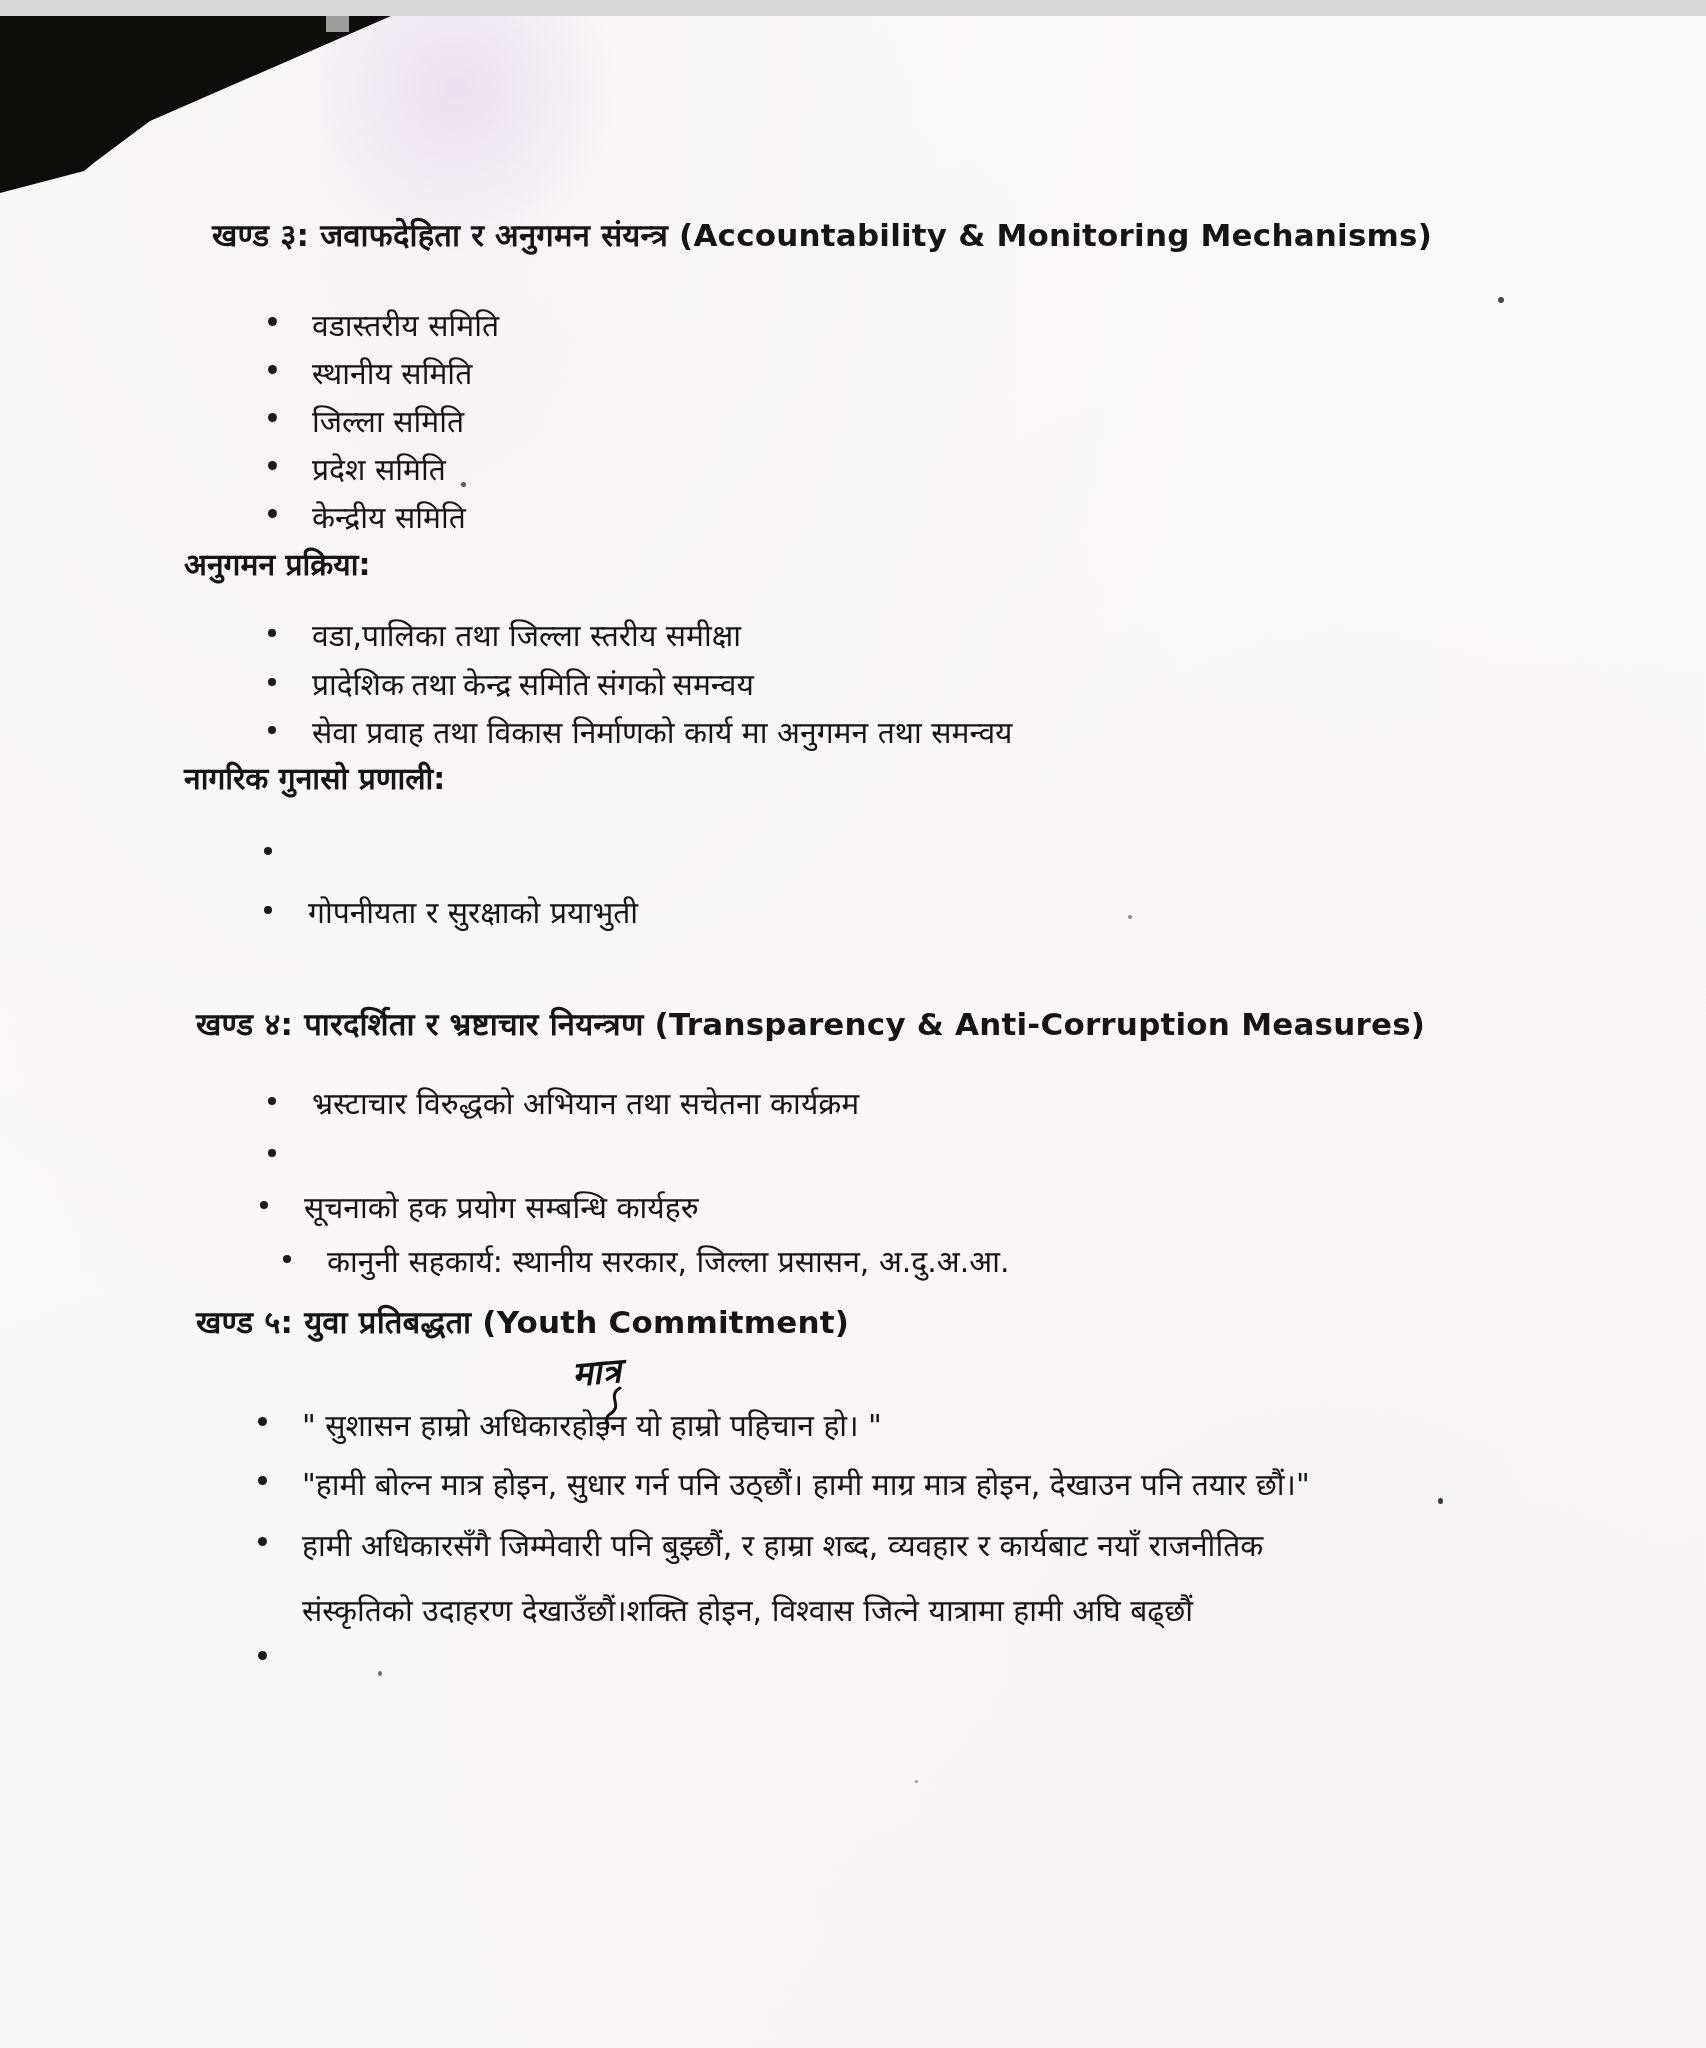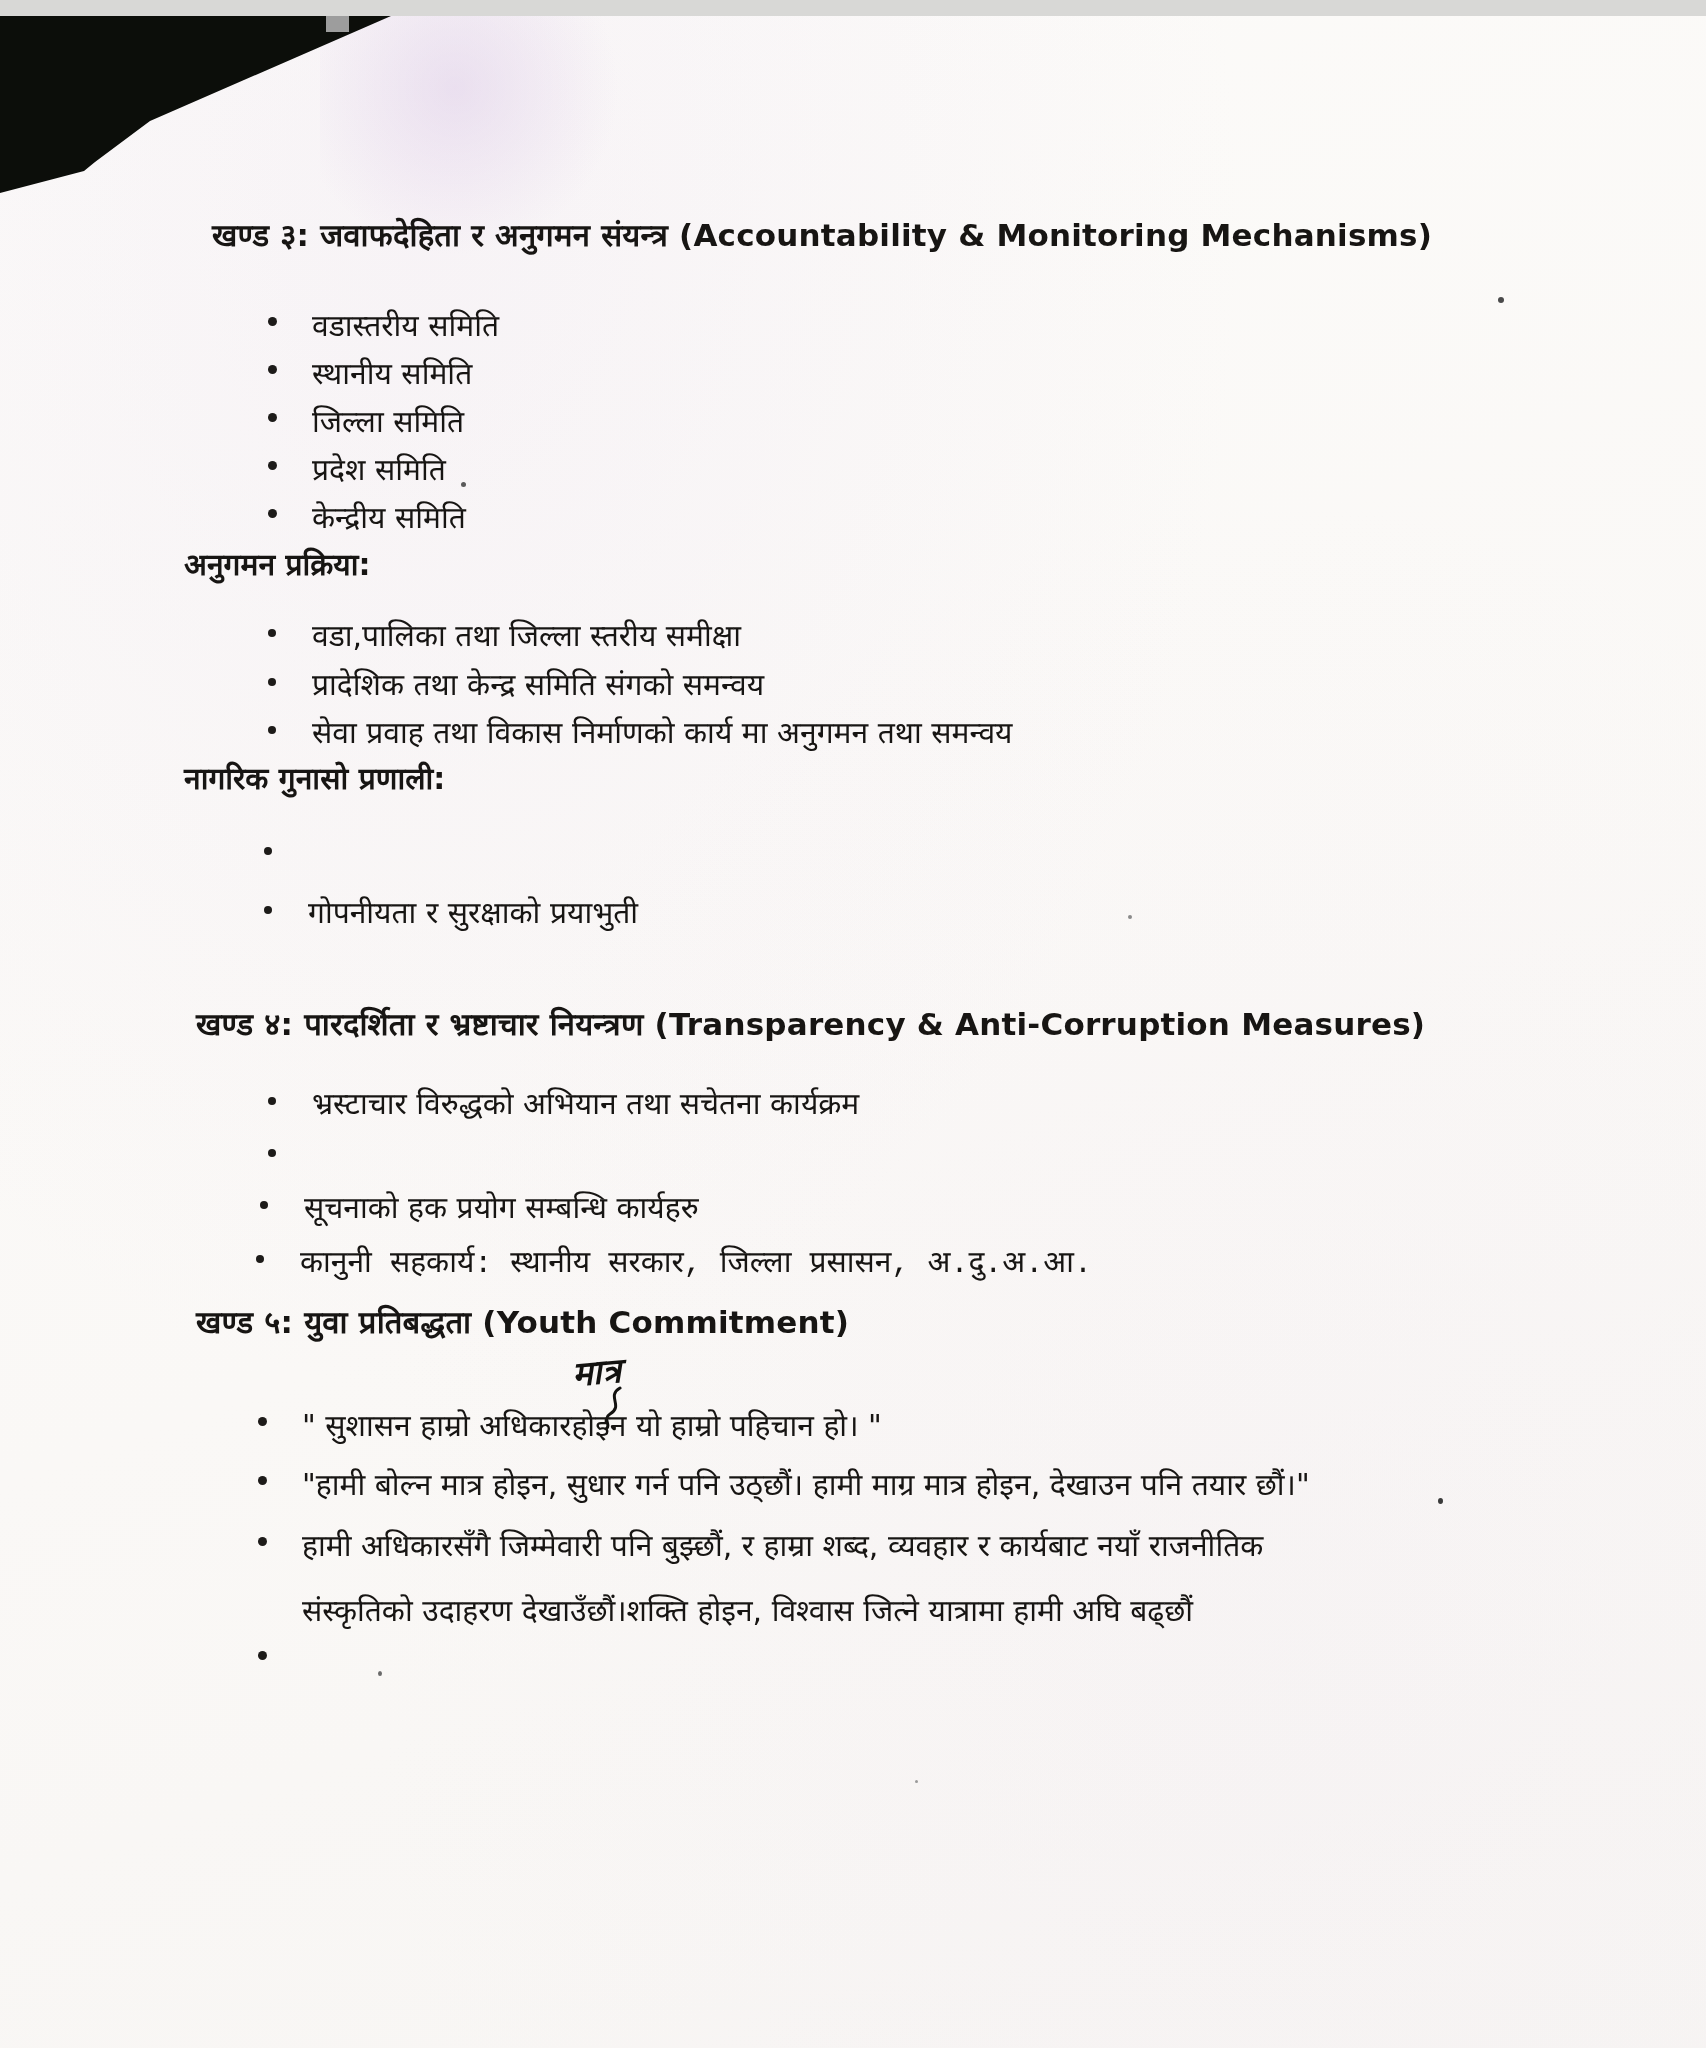--- a/index.html
+++ b/index.html
@@ -88,21 +88,21 @@
     <span class="dot"></span>
     <span>केन्द्रीय समिति</span>
   </div>
 
   <div class="h-sub" style="left:184px;top:527px;">अनुगमन प्रक्रिया:</div>
 
   <div class="li small-dot" style="left:268px;top:598px;">
     <span class="dot"></span>
     <span>वडा,पालिका तथा जिल्ला स्तरीय समीक्षा</span>
   </div>
-  <div class="li small-dot" style="left:268px;top:647px;">
+  <div class="li small-dot" style="left:268px;top:647px;font-family:Liberation Serif, serif;">
     <span class="dot"></span>
     <span>प्रादेशिक तथा केन्द्र समिति संगको समन्वय</span>
   </div>
   <div class="li small-dot" style="left:268px;top:695px;">
     <span class="dot"></span>
     <span>सेवा प्रवाह तथा विकास निर्माणको कार्य मा अनुगमन तथा समन्वय</span>
   </div>
 
   <div class="h-sub" style="left:184px;top:741px;">नागरिक गुनासो प्रणाली:</div>
 
@@ -120,21 +120,21 @@
     <span class="dot"></span>
     <span>भ्रस्टाचार विरुद्धको अभियान तथा सचेतना कार्यक्रम</span>
   </div>
   <div class="li small-dot" style="left:268px;top:1118px;">
     <span class="dot"></span>
   </div>
   <div class="li small-dot" style="left:260px;top:1170px;">
     <span class="dot"></span>
     <span>सूचनाको हक प्रयोग सम्बन्धि कार्यहरु</span>
   </div>
-  <div class="li small-dot" style="left:256px;top:1224px;font-family:Liberation Mono, monospace;">
+  <div class="li small-dot" style="left:283px;top:1224px;">
     <span class="dot"></span>
     <span>कानुनी सहकार्य: स्थानीय सरकार, जिल्ला प्रसासन, अ.दु.अ.आ.</span>
   </div>
 
   <div class="h-main" style="left:196px;top:1284px;">खण्ड ५: युवा प्रतिबद्धता (Youth Commitment)</div>
 
   <div class="handwritten" style="left:572px;top:1332px;">मात्र</div>
   <svg class="caret-mark" style="left:596px;top:1370px;" width="34" height="44">
     <path d="M24,2 C10,10 28,20 14,28 C6,33 16,40 10,43" fill="none" stroke="#131210" stroke-width="3" stroke-linecap="round"></path>
   </svg>

